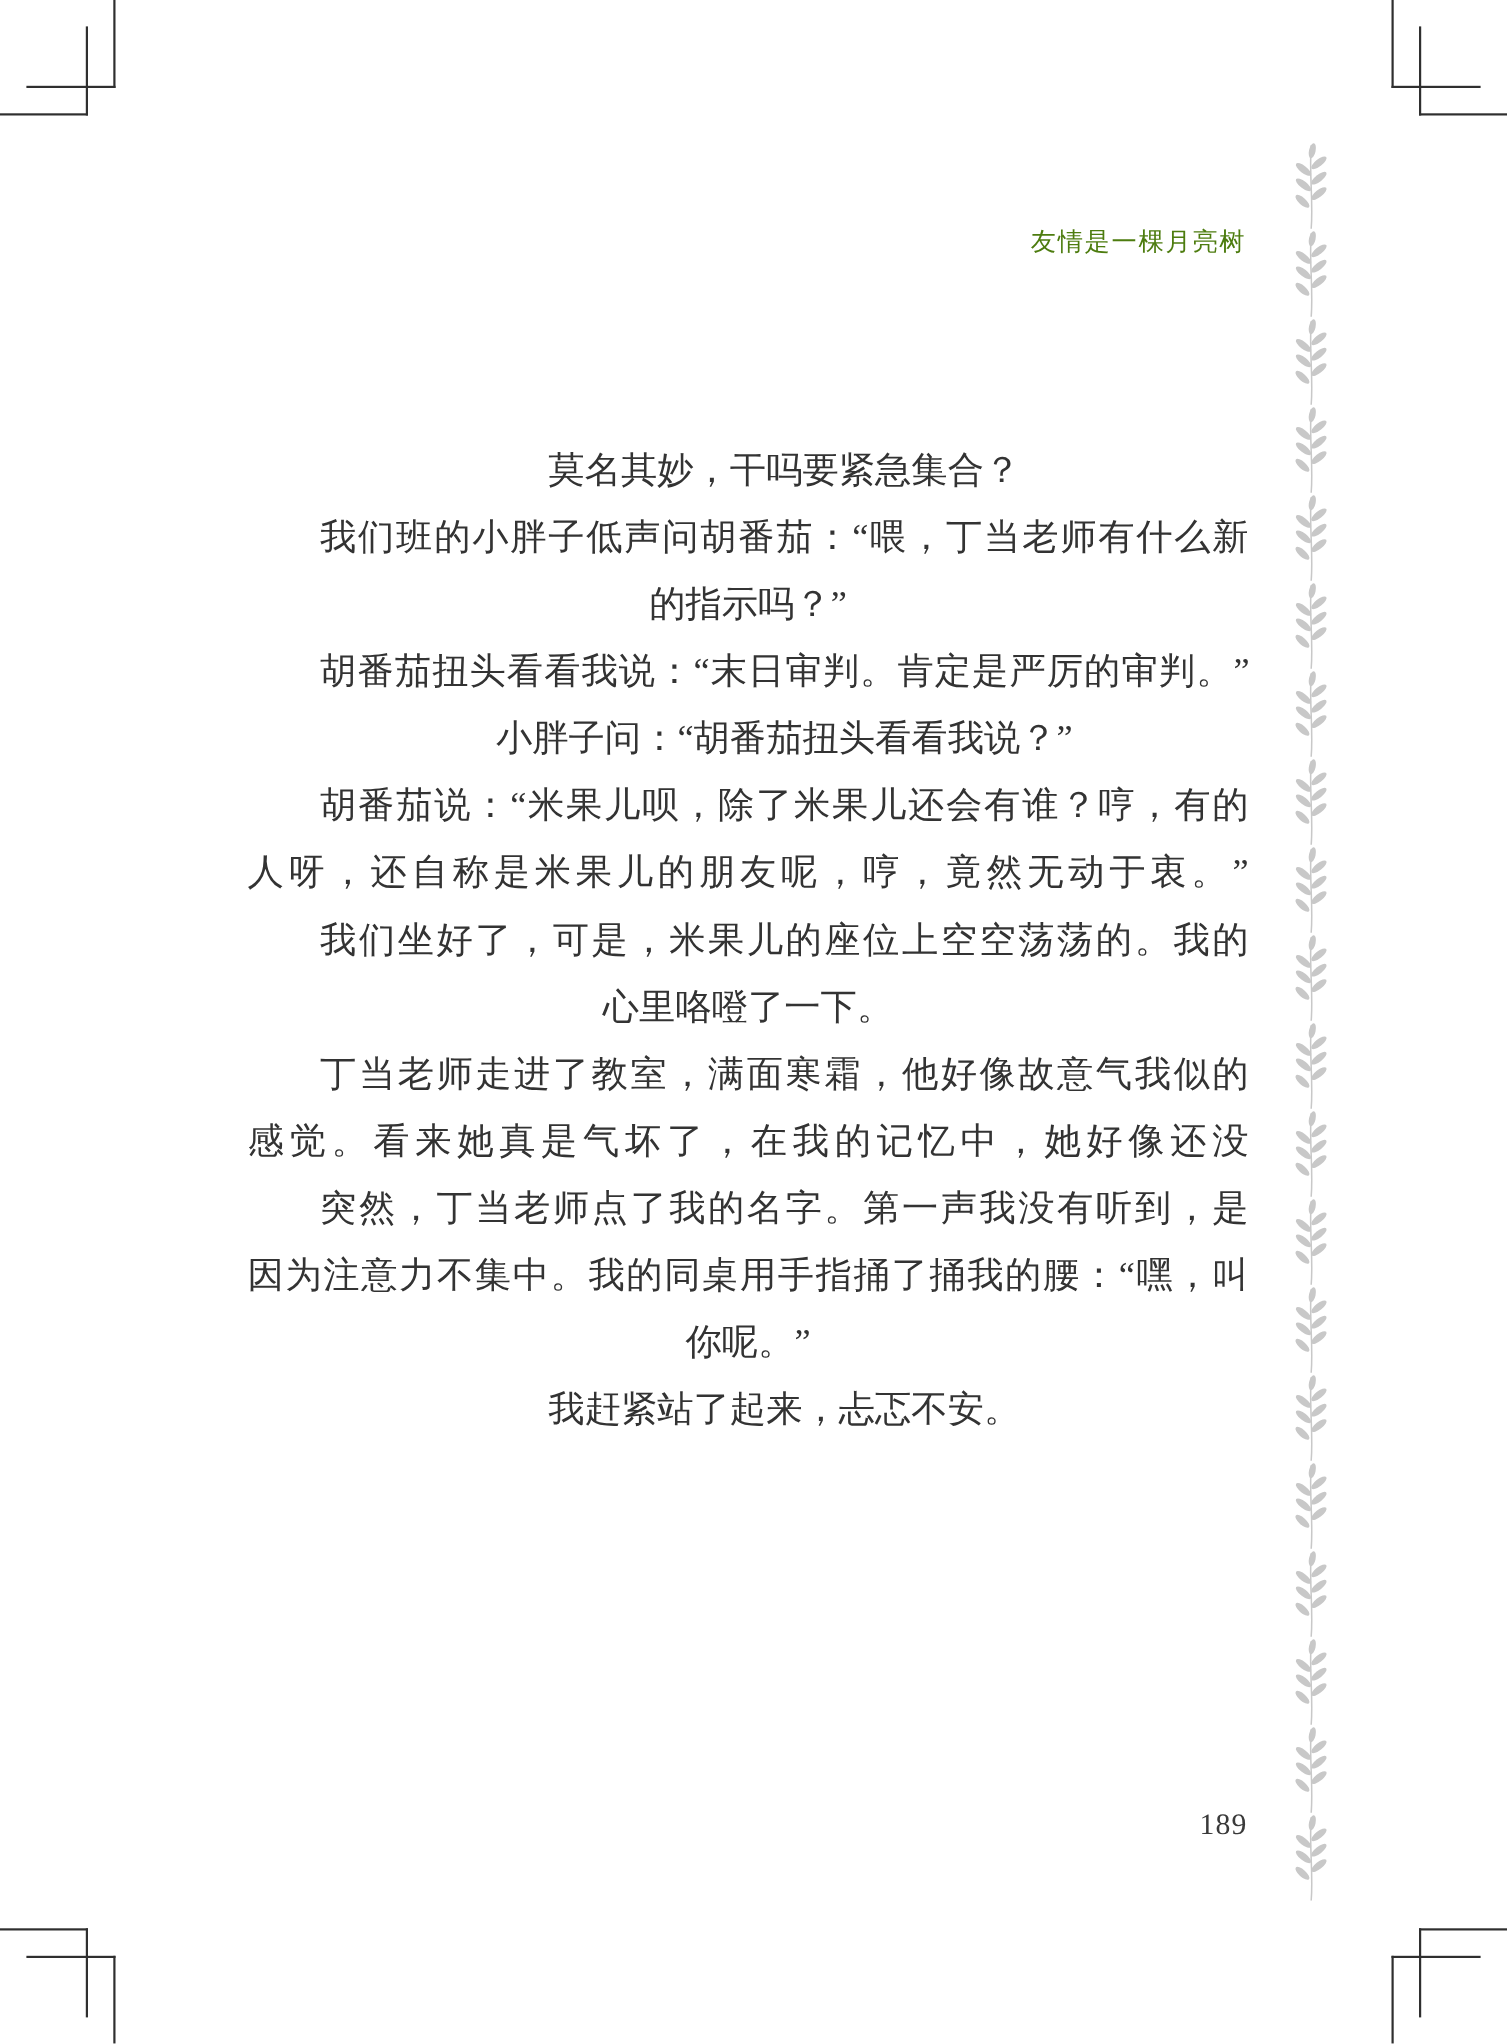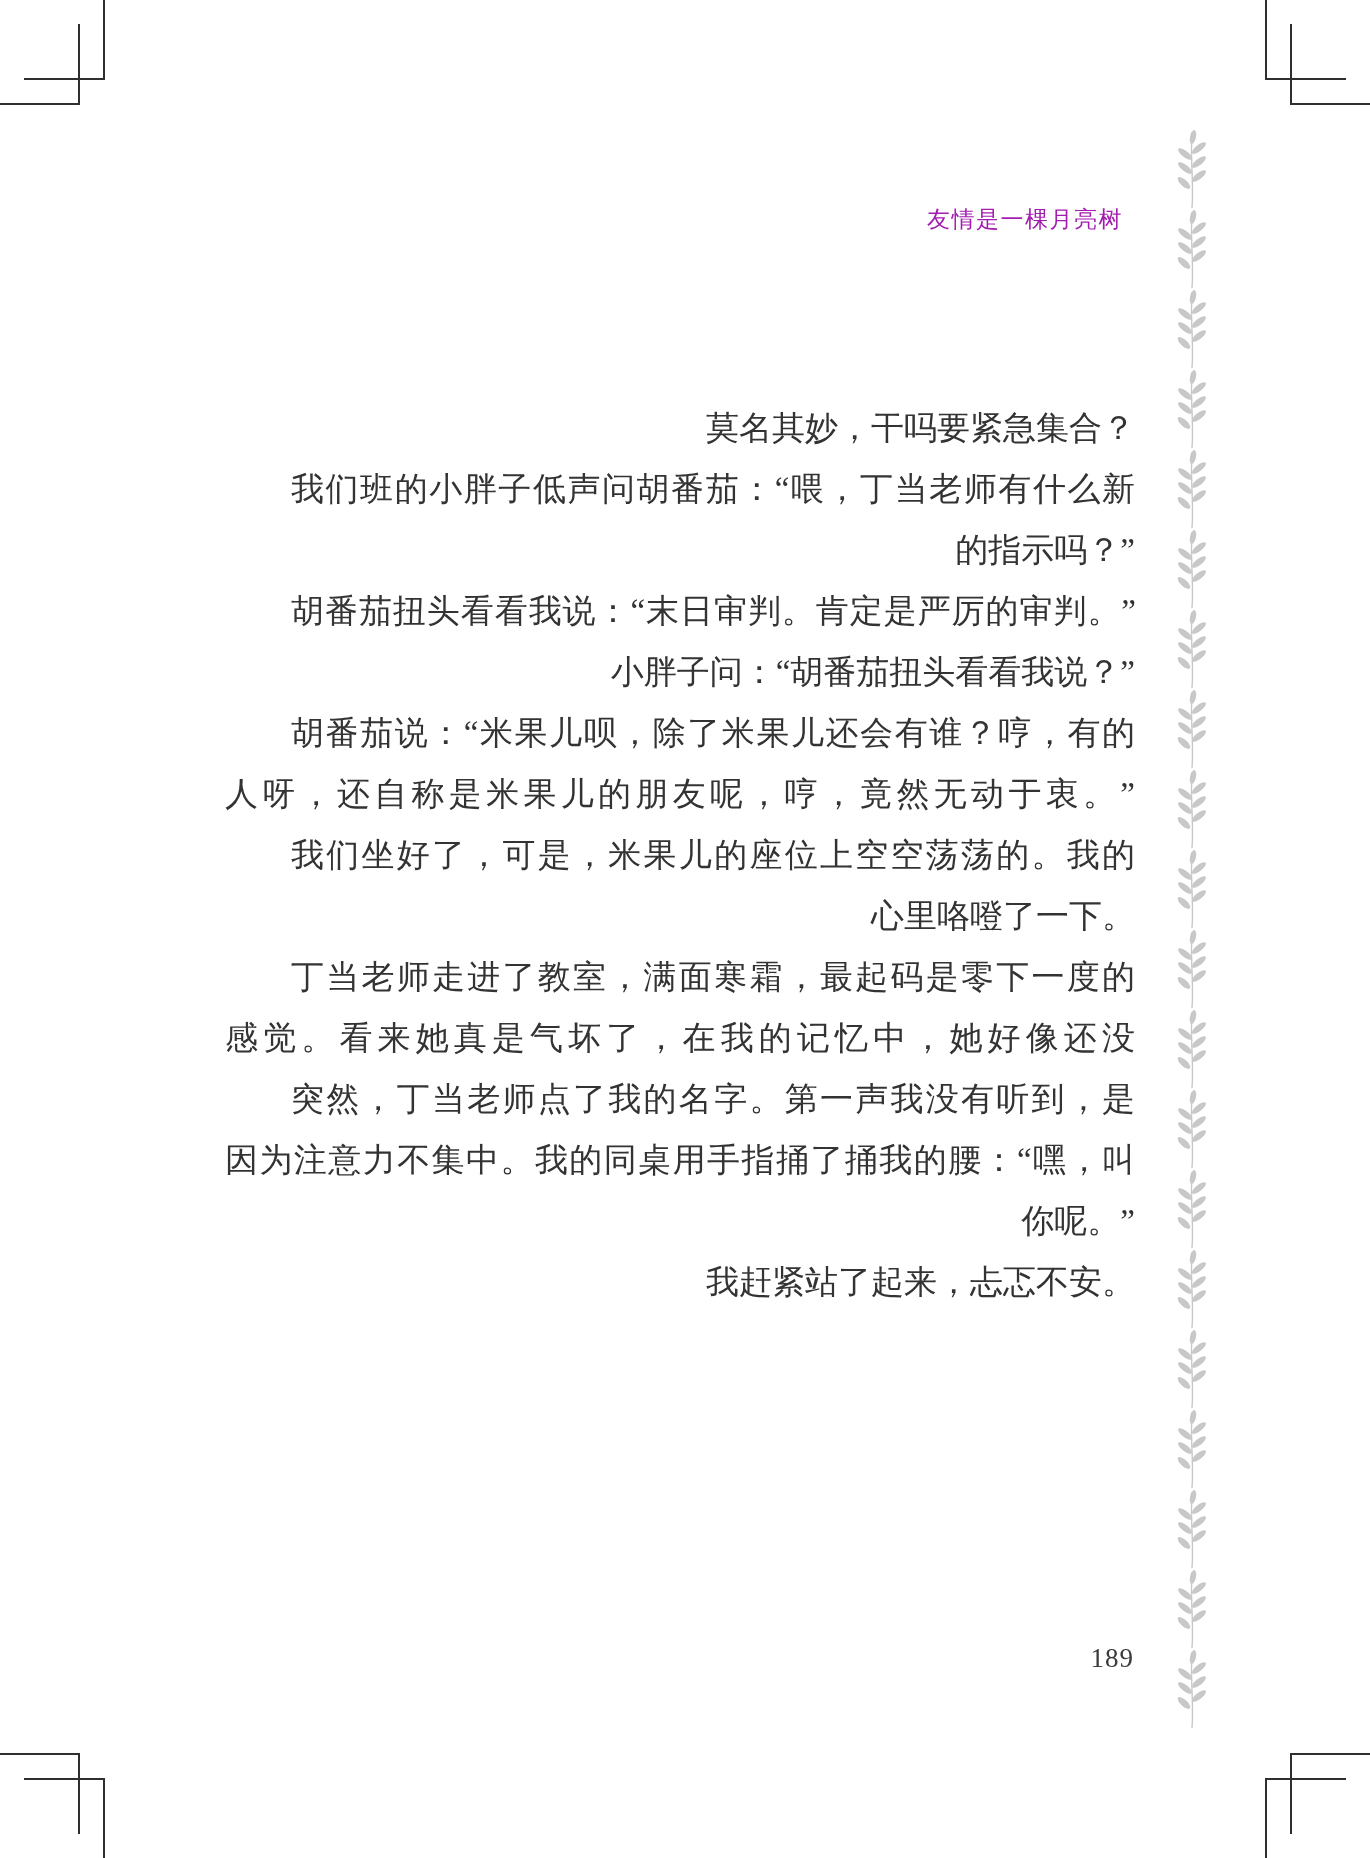--- a/index.html
+++ b/index.html
@@ -19,23 +19,23 @@
   .cm-tr-b{right:0;top:24px;width:78px;height:79px;border-left:2px solid #2f2f2f;border-bottom:2px solid #2f2f2f;}
   .cm-bl-a{left:24px;bottom:0;width:79px;height:78px;border-right:2px solid #2f2f2f;border-top:2px solid #2f2f2f;}
   .cm-bl-b{left:0;bottom:24px;width:78px;height:79px;border-right:2px solid #2f2f2f;border-top:2px solid #2f2f2f;}
   .cm-br-a{right:24px;bottom:0;width:79px;height:78px;border-left:2px solid #2f2f2f;border-top:2px solid #2f2f2f;}
   .cm-br-b{right:0;bottom:24px;width:78px;height:79px;border-left:2px solid #2f2f2f;border-top:2px solid #2f2f2f;}
 
   
   .running-header{
     position:absolute;
     top:204px;
-    right:247px;
+    right:237px;
     font-size:23px;
-    color:#a21caf;
+    color:#4d7c0f;
     letter-spacing:1.5px;
     white-space:nowrap;
   }
 
   
   .body-text{
     position:absolute;
     left:225px;
     top:398px;
     width:910px;
@@ -45,21 +45,21 @@
   }
   .para{margin:0;padding:0;}
   .line{height:61px;}
   .indent{text-indent:66px;}
   .tight{letter-spacing:-1px;}
   .justify{
     text-align:justify;
     text-align-last:justify;
     text-justify:inter-character;
   }
-  .end{text-align:right;}
+  .end{text-align:center;}
 
   
   .leaf-column{
     position:absolute;
     left:1170px;
     top:128px;
   }
 
   
   .page-number{
@@ -147,21 +147,21 @@
       <div class="line justify">人呀，还自称是米果儿的朋友呢，哼，竟然无动于衷。”</div>
     </div>
 
 
     <div class="para">
       <div class="line indent justify">我们坐好了，可是，米果儿的座位上空空荡荡的。我的</div>
       <div class="line end">心里咯噔了一下。</div>
     </div>
 
     <div class="para">
-      <div class="line indent justify">丁当老师走进了教室，满面寒霜，最起码是零下一度的</div>
+      <div class="line indent justify">丁当老师走进了教室，满面寒霜，他好像故意气我似的</div>
       <div class="line justify">感觉。看来她真是气坏了，在我的记忆中，她好像还没</div>
     </div>
 
     <div class="para">
       <div class="line indent justify">突然，丁当老师点了我的名字。第一声我没有听到，是</div>
       <div class="line justify">因为注意力不集中。我的同桌用手指捅了捅我的腰：“嘿，叫</div>
       <div class="line end">你呢。”</div>
     </div>
 
     <div class="para">

